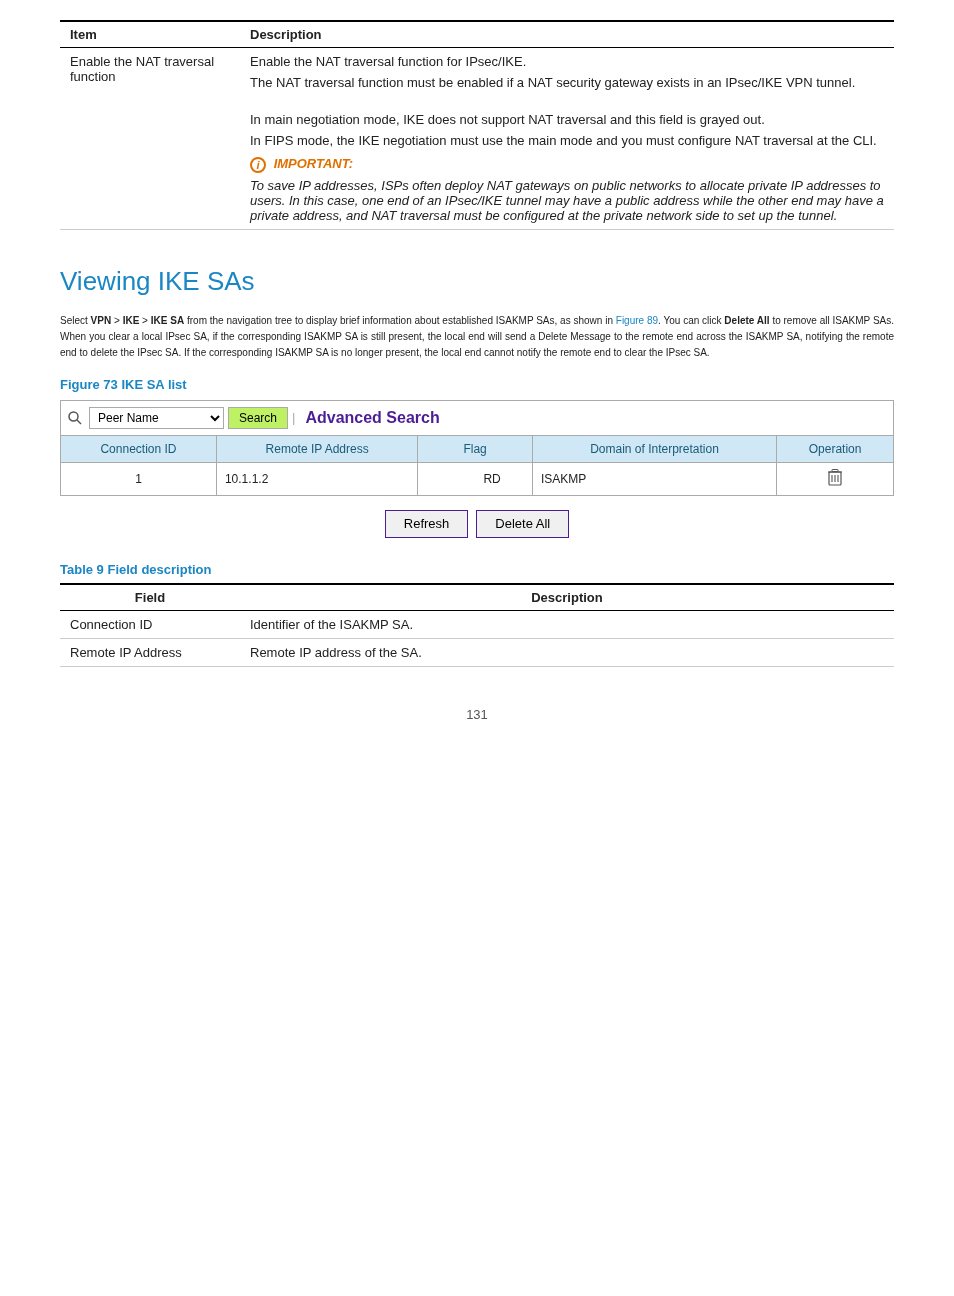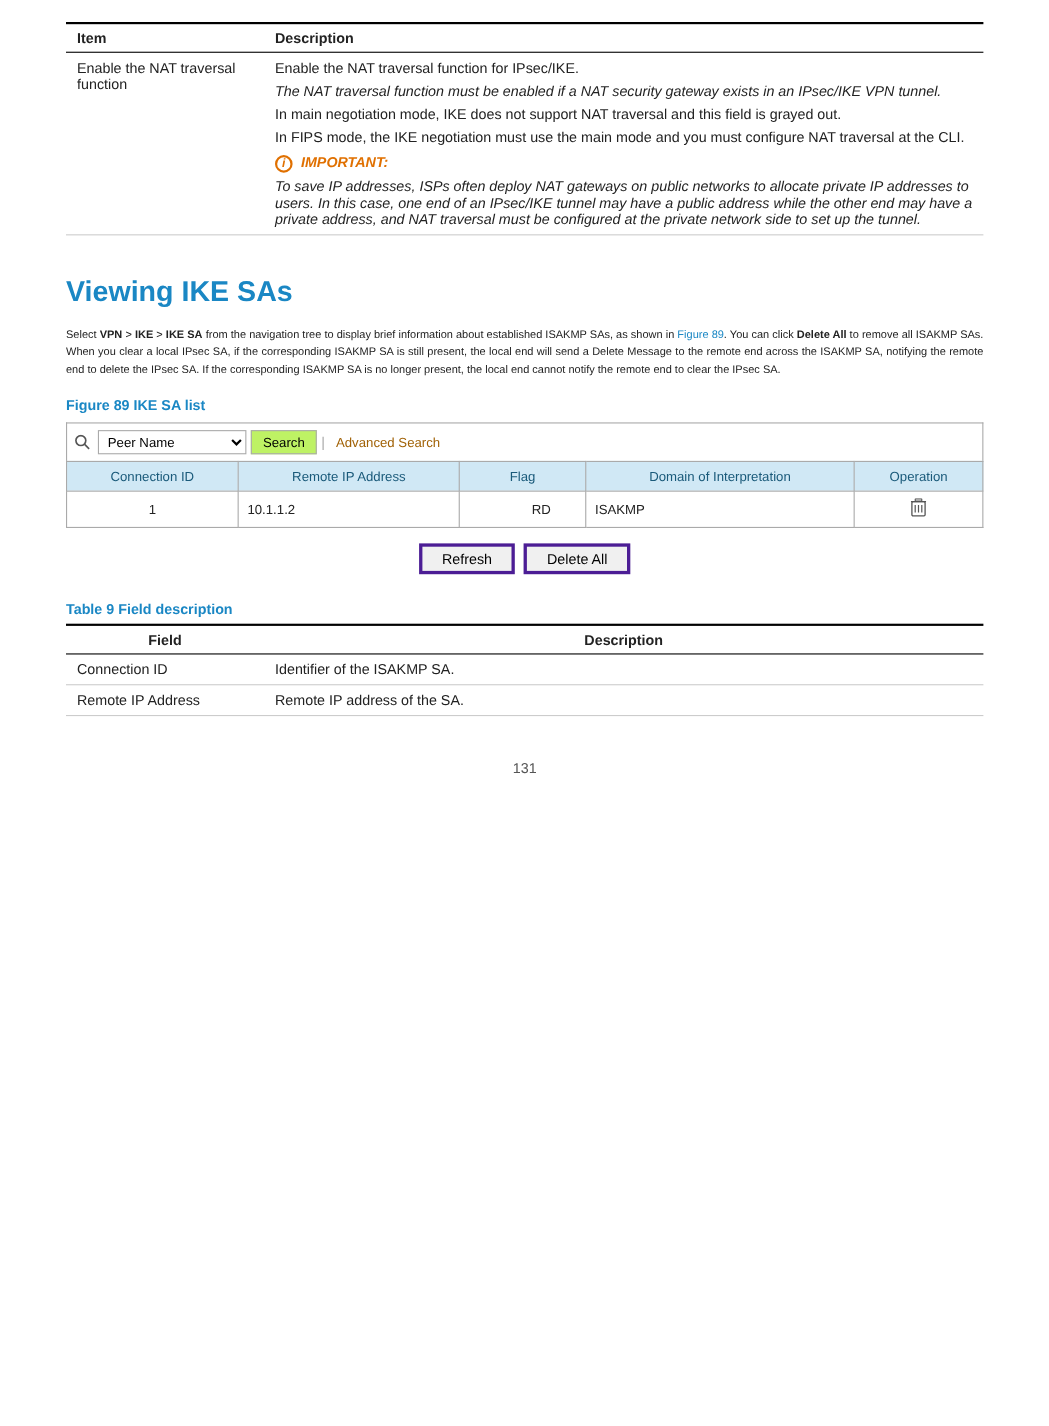--- a/index.html
+++ b/index.html
@@ -57,21 +57,21 @@
     }
     .important-block {
       margin-top: 6px;
       font-style: italic;
     }
 
     
     .section-heading {
       color: #1a87c4;
       font-size: 26px;
-      font-weight: bold;
+      font-weight: normal;
       margin-bottom: 16px;
       margin-top: 10px;
     }
 
     
     .body-text {
       font-size: 10px;
       line-height: 1.6;
       margin-bottom: 16px;
       text-align: justify;
@@ -121,25 +121,26 @@
     }
     .search-btn {
       border: 1px solid #aaa;
       background: #bef264;
       font-size: 12px;
       padding: 2px 10px;
       height: 22px;
       cursor: pointer;
     }
     .advanced-search-link {
-      color: #a16207;
-      font-size: 12px;
+      color: #4c1d95;
+      font-size: 16px;
       text-decoration: none;
       cursor: pointer;
       margin-left: 6px;
+      font-weight: bold;
     }
 
     
     .ike-table {
       width: 100%;
       border-collapse: collapse;
       border: 1px solid #aaa;
     }
     .ike-table thead tr {
       background: #d0e8f5;
@@ -171,21 +172,21 @@
     .delete-icon svg { width: 14px; height: 18px; }
 
     
     .action-buttons {
       display: flex;
       justify-content: center;
       gap: 8px;
       margin: 14px 0 24px 0;
     }
     .action-btn {
-      border: 3px solid #4c1d95;
+      border: 1px solid #4c1d95;
       background: #f0f0f0;
       font-size: 13px;
       padding: 4px 18px;
       cursor: pointer;
       height: 28px;
     }
 
     
     .table-label {
       color: #1a87c4;
@@ -230,40 +231,40 @@
     <tr>
       <th>Item</th>
       <th>Description</th>
     </tr>
   </thead>
   <tbody>
     <tr>
       <td>Enable the NAT traversal function</td>
       <td>
         <p style="margin-bottom:6px;">Enable the NAT traversal function for IPsec/IKE.</p>
-        <p style="margin-bottom:6px;font-style:italic;">The NAT traversal function must be enabled if a NAT security gateway exists in an IPsec/IKE VPN tunnel.</p>
+        <p style="margin-bottom:22px;">The NAT traversal function must be enabled if a NAT security gateway exists in an IPsec/IKE VPN tunnel.</p>
         <p style="margin-bottom:6px;">In main negotiation mode, IKE does not support NAT traversal and this field is grayed out.</p>
         <p style="margin-bottom:8px;">In FIPS mode, the IKE negotiation must use the main mode and you must configure NAT traversal at the CLI.</p>
         <div class="important-block">
           <span class="important-icon">i</span>
           <span class="important-label">IMPORTANT:</span>
           <p style="margin-top:5px;">To save IP addresses, ISPs often deploy NAT gateways on public networks to allocate private IP addresses to users. In this case, one end of an IPsec/IKE tunnel may have a public address while the other end may have a private address, and NAT traversal must be configured at the private network side to set up the tunnel.</p>
         </div>
       </td>
     </tr>
   </tbody>
 </table>
 
 <h1 class="section-heading">Viewing IKE SAs</h1>
 
 <p class="body-text">
   Select <strong>VPN</strong> &gt; <strong>IKE</strong> &gt; <strong>IKE SA</strong> from the navigation tree to display brief information about established ISAKMP SAs, as shown in <a class="inline-link">Figure 89</a>. You can click <strong>Delete All</strong> to remove all ISAKMP SAs. When you clear a local IPsec SA, if the corresponding ISAKMP SA is still present, the local end will send a Delete Message to the remote end across the ISAKMP SA, notifying the remote end to delete the IPsec SA. If the corresponding ISAKMP SA is no longer present, the local end cannot notify the remote end to clear the IPsec SA.
 </p>
 
-<div class="figure-label">Figure 89 IKE SA list</div>
+<div class="figure-label">Figure 73 IKE SA list</div>
 
 <div class="ike-search-area">
   <div class="search-icon-box">
     <svg width="14" height="14" viewBox="0 0 14 14" fill="none">
       <circle cx="5.5" cy="5.5" r="4.5" stroke="#555" stroke-width="1.5"></circle>
       <line x1="9" y1="9" x2="13" y2="13" stroke="#555" stroke-width="1.5"></line>
     </svg>
   </div>
   <select class="search-dropdown">
     <option>Peer Name</option>

